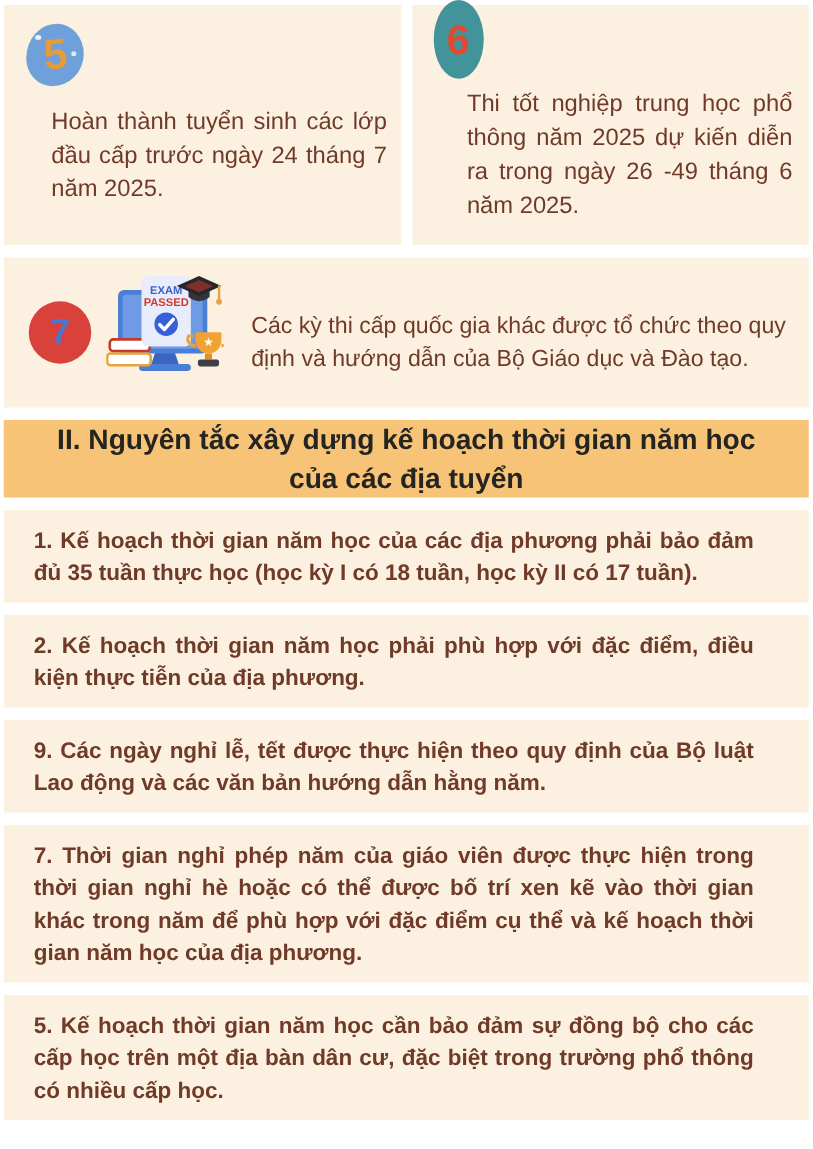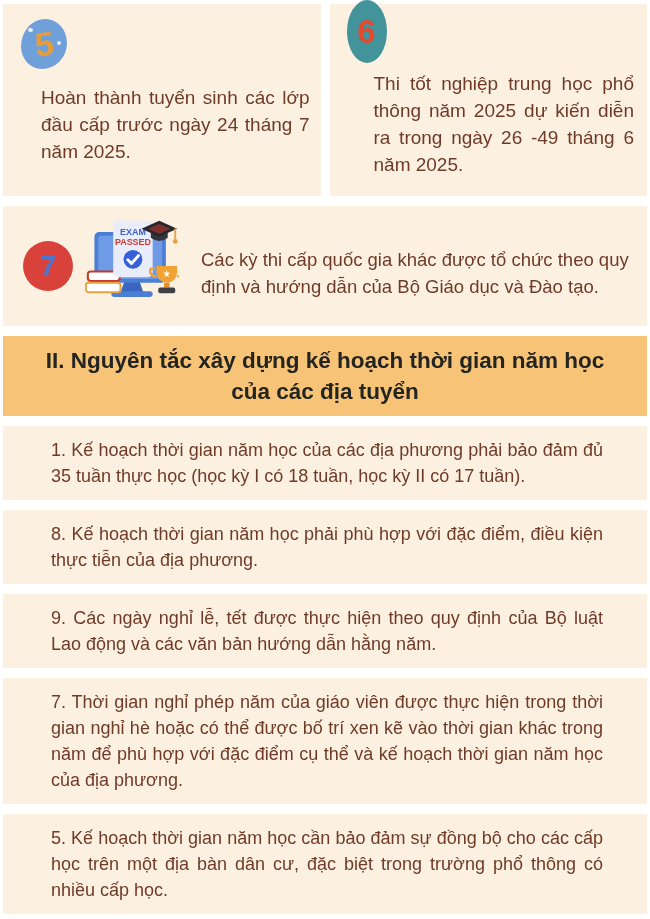--- a/index.html
+++ b/index.html
@@ -49,33 +49,33 @@
   }
   .badge7 .num { color: #4d75cf; font-size: 29px; font-weight: bold; }
   .icon7 { flex: none; margin-left: 12px; }
   .text7 {
     font-size: 18.5px; line-height: 27px; color: #703a29;
     margin: 14px 12px 0 22px;
   }
 
   
   .band {
-    height: 80px; background: #f6c377;
+    height: 62px; background: #f6c377;
     display: flex; flex-direction: column; align-items: center; justify-content: center;
   }
   .band .t {
     font-size: 22.5px; font-weight: bold; color: #242421;
     line-height: 31px; text-align: center;
   }
 
   
   .principle {
-    padding: 11px 44px 11px 48px;
+    padding: 11px 44px 11px 24px;
     font-size: 18px; line-height: 26px;
-    color: #703a29; text-align: justify;
+    color: #703a29; text-align: justify; font-weight: bold;
   }
 
   svg text { font-family: "Liberation Sans", sans-serif; }
 </style>
 </head>
 <body>
 
 <div class="page">
   <div class="stack">
 
@@ -148,19 +148,19 @@
 
       <div class="text7">Các kỳ thi cấp quốc gia khác được tổ chức theo quy định và hướng dẫn của Bộ Giáo dục và Đào tạo.</div>
     </div>
 
     <div class="band">
       <div class="t">II. Nguyên tắc xây dựng kế hoạch thời gian năm học</div>
       <div class="t">của các địa tuyển</div>
     </div>
 
     <div class="principle cream">1. Kế hoạch thời gian năm học của các địa phương phải bảo đảm đủ 35 tuần thực học (học kỳ I có 18 tuần, học kỳ II có 17 tuần).</div>
-    <div class="principle cream">8. Kế hoạch thời gian năm học phải phù hợp với đặc điểm, điều kiện thực tiễn của địa phương.</div>
+    <div class="principle cream">2. Kế hoạch thời gian năm học phải phù hợp với đặc điểm, điều kiện thực tiễn của địa phương.</div>
     <div class="principle cream">9. Các ngày nghỉ lễ, tết được thực hiện theo quy định của Bộ luật Lao động và các văn bản hướng dẫn hằng năm.</div>
     <div class="principle cream">7. Thời gian nghỉ phép năm của giáo viên được thực hiện trong thời gian nghỉ hè hoặc có thể được bố trí xen kẽ vào thời gian khác trong năm để phù hợp với đặc điểm cụ thể và kế hoạch thời gian năm học của địa phương.</div>
     <div class="principle cream">5. Kế hoạch thời gian năm học cần bảo đảm sự đồng bộ cho các cấp học trên một địa bàn dân cư, đặc biệt trong trường phổ thông có nhiều cấp học.</div>
 
   </div>
 </div>
 
 </body></html>

